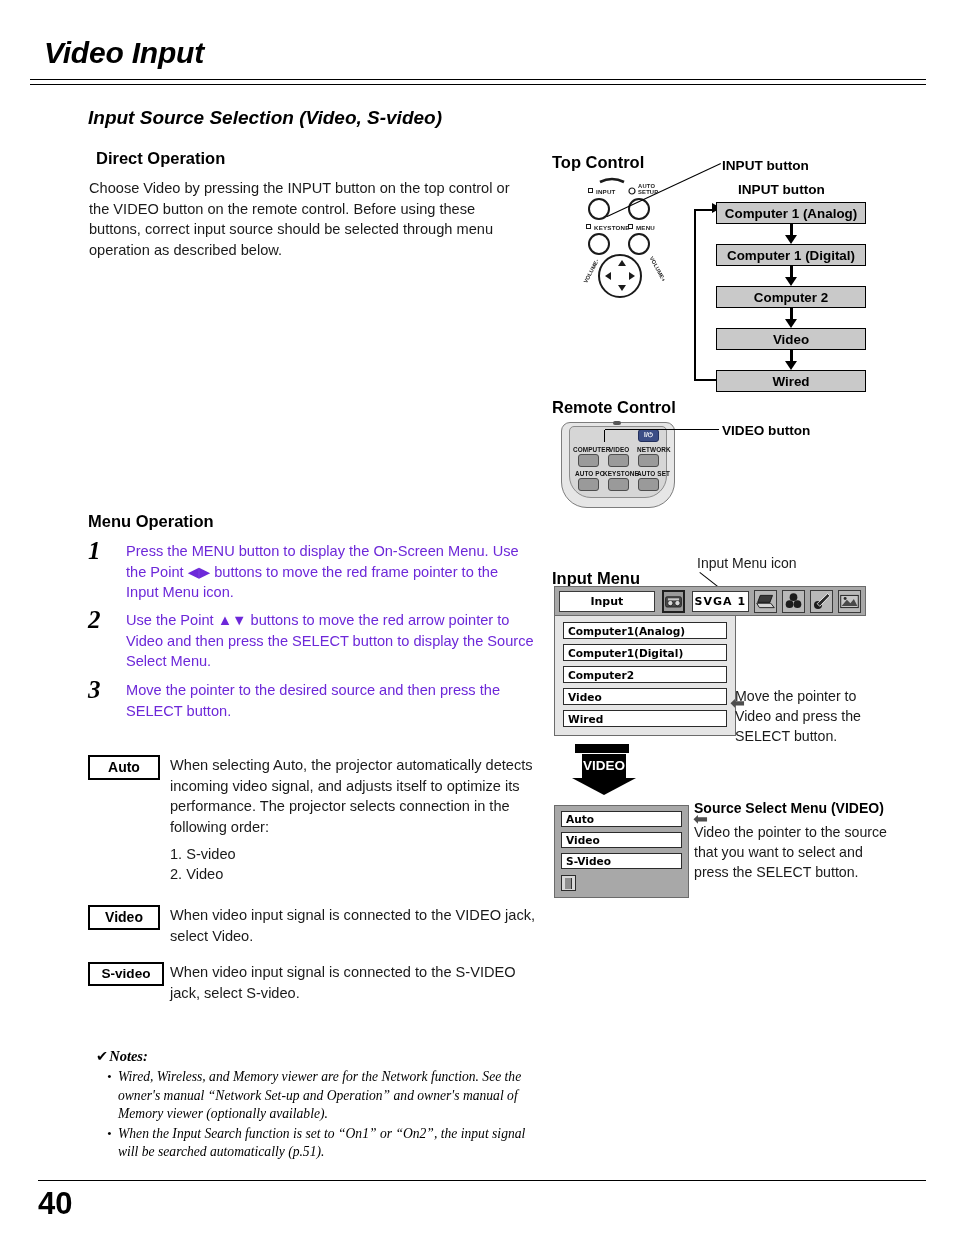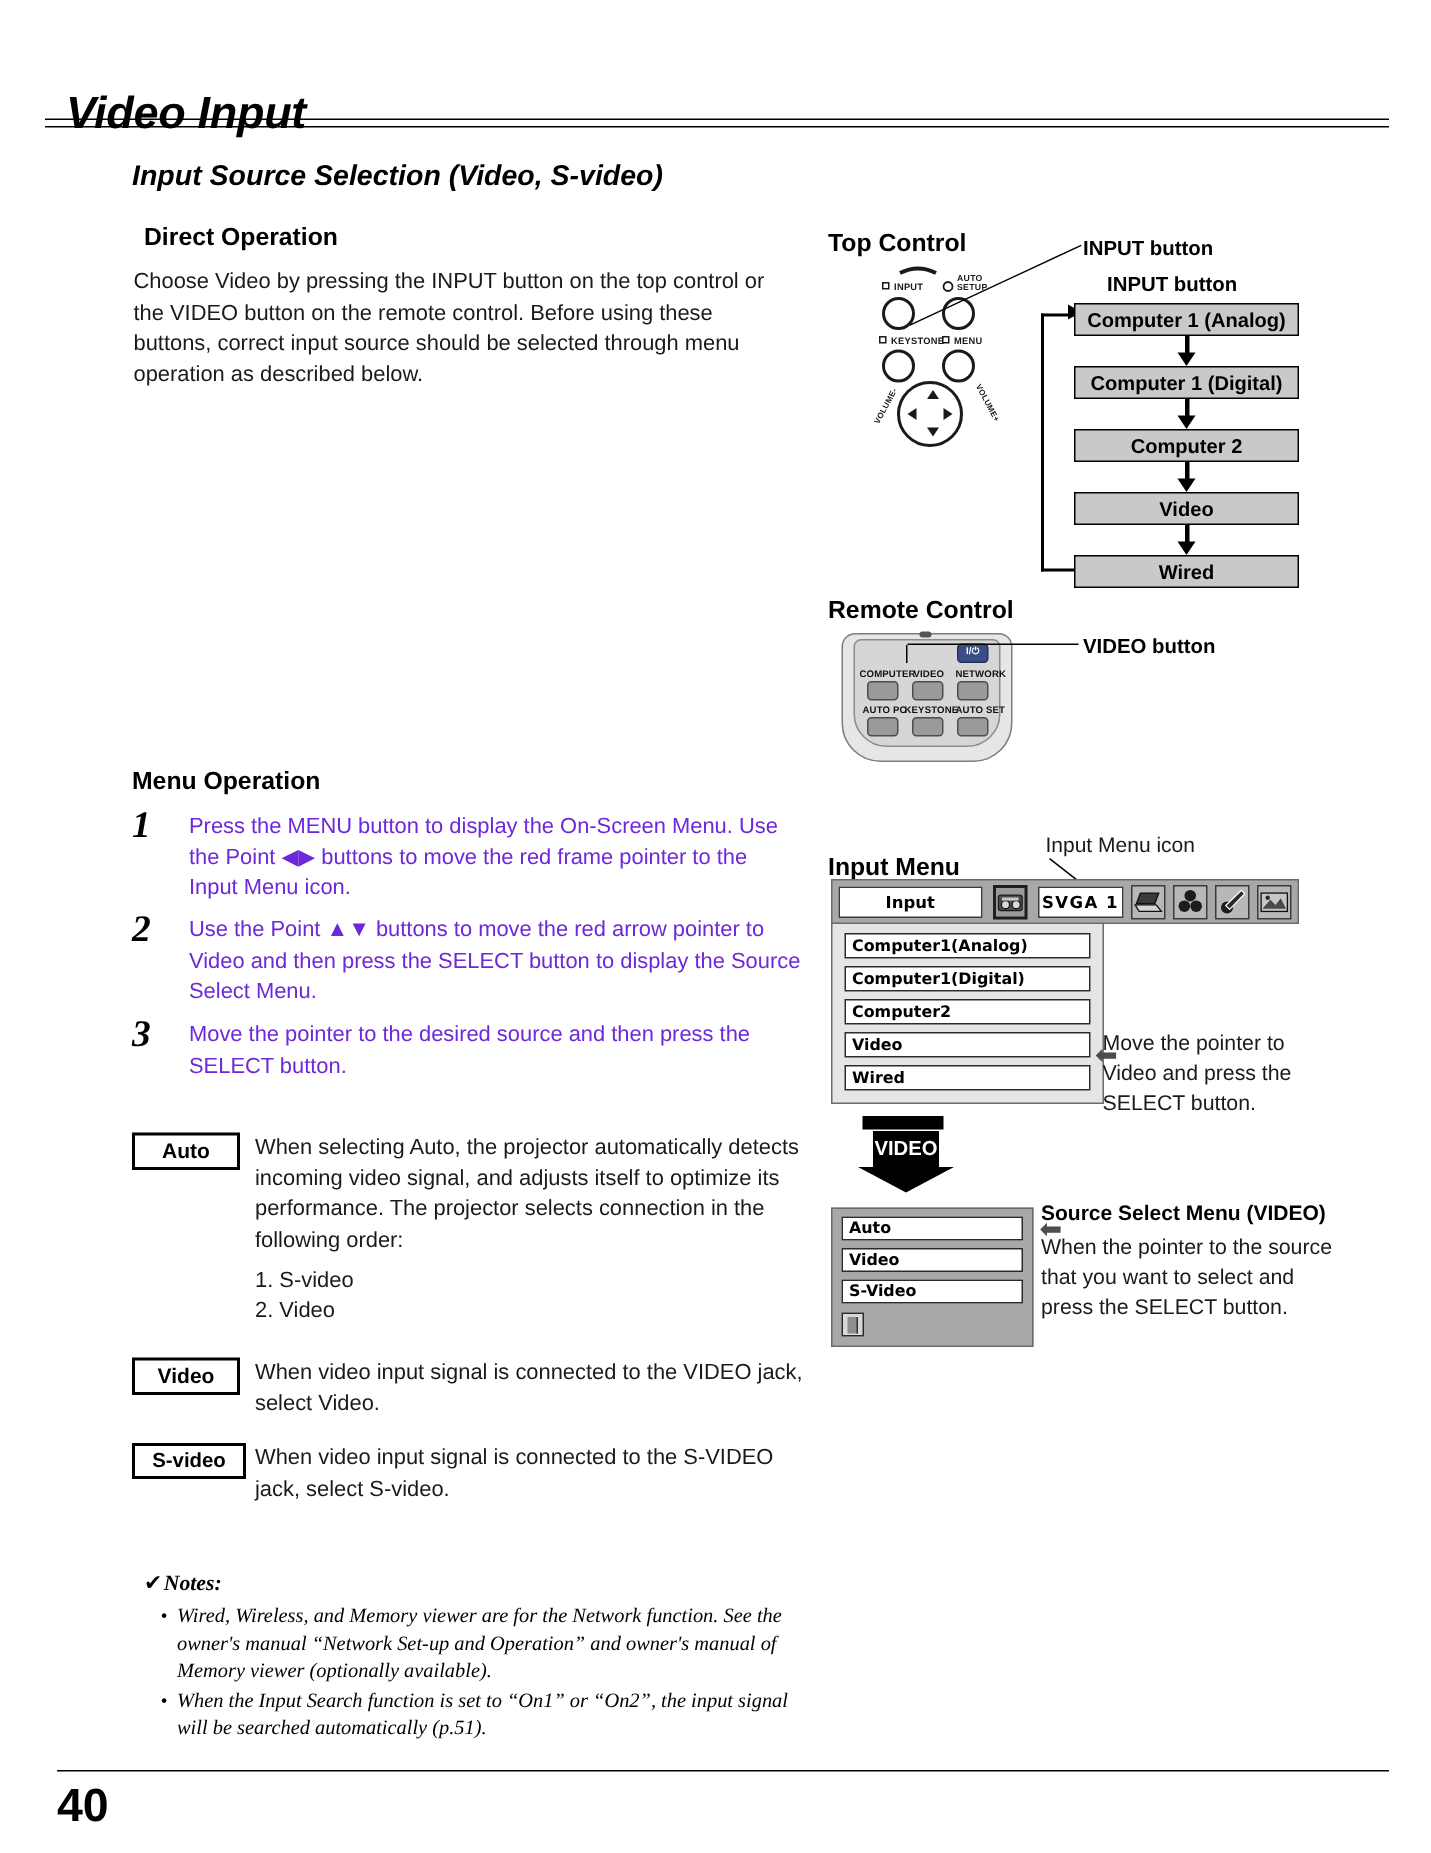--- a/index.html
+++ b/index.html
@@ -18,21 +18,20 @@
   .page { position: absolute; inset: 0; }
 
   
   #page-title {
     position: absolute;
     left: 44px; top: 36px;
     font-size: 30px;
     font-weight: bold;
     font-style: italic;
     letter-spacing: -0.2px;
-    margin-top: 23px;
   }
   #header-rule {
     position: absolute;
     left: 30px; top: 79px;
     width: 896px;
     height: 4px;
     border-top: 1.5px solid #000;
     border-bottom: 1.5px solid #000;
   }
 
@@ -725,15 +724,15 @@
   </div>
 
   <div id="source-menu">
     <div class="osd-item">Auto</div>
     <div class="osd-item">Video</div>
     <div class="osd-item">S-Video</div>
     <div id="src-folder"></div>
   </div>
   <div id="source-pointer">⬅</div>
   <div id="source-title">Source Select Menu (VIDEO)</div>
-  <div id="source-note">When the pointer to the source that you want to select and press the SELECT button.</div>
+  <div id="source-note">Video the pointer to the source that you want to select and press the SELECT button.</div>
 
 </div>
 
 </body></html>

